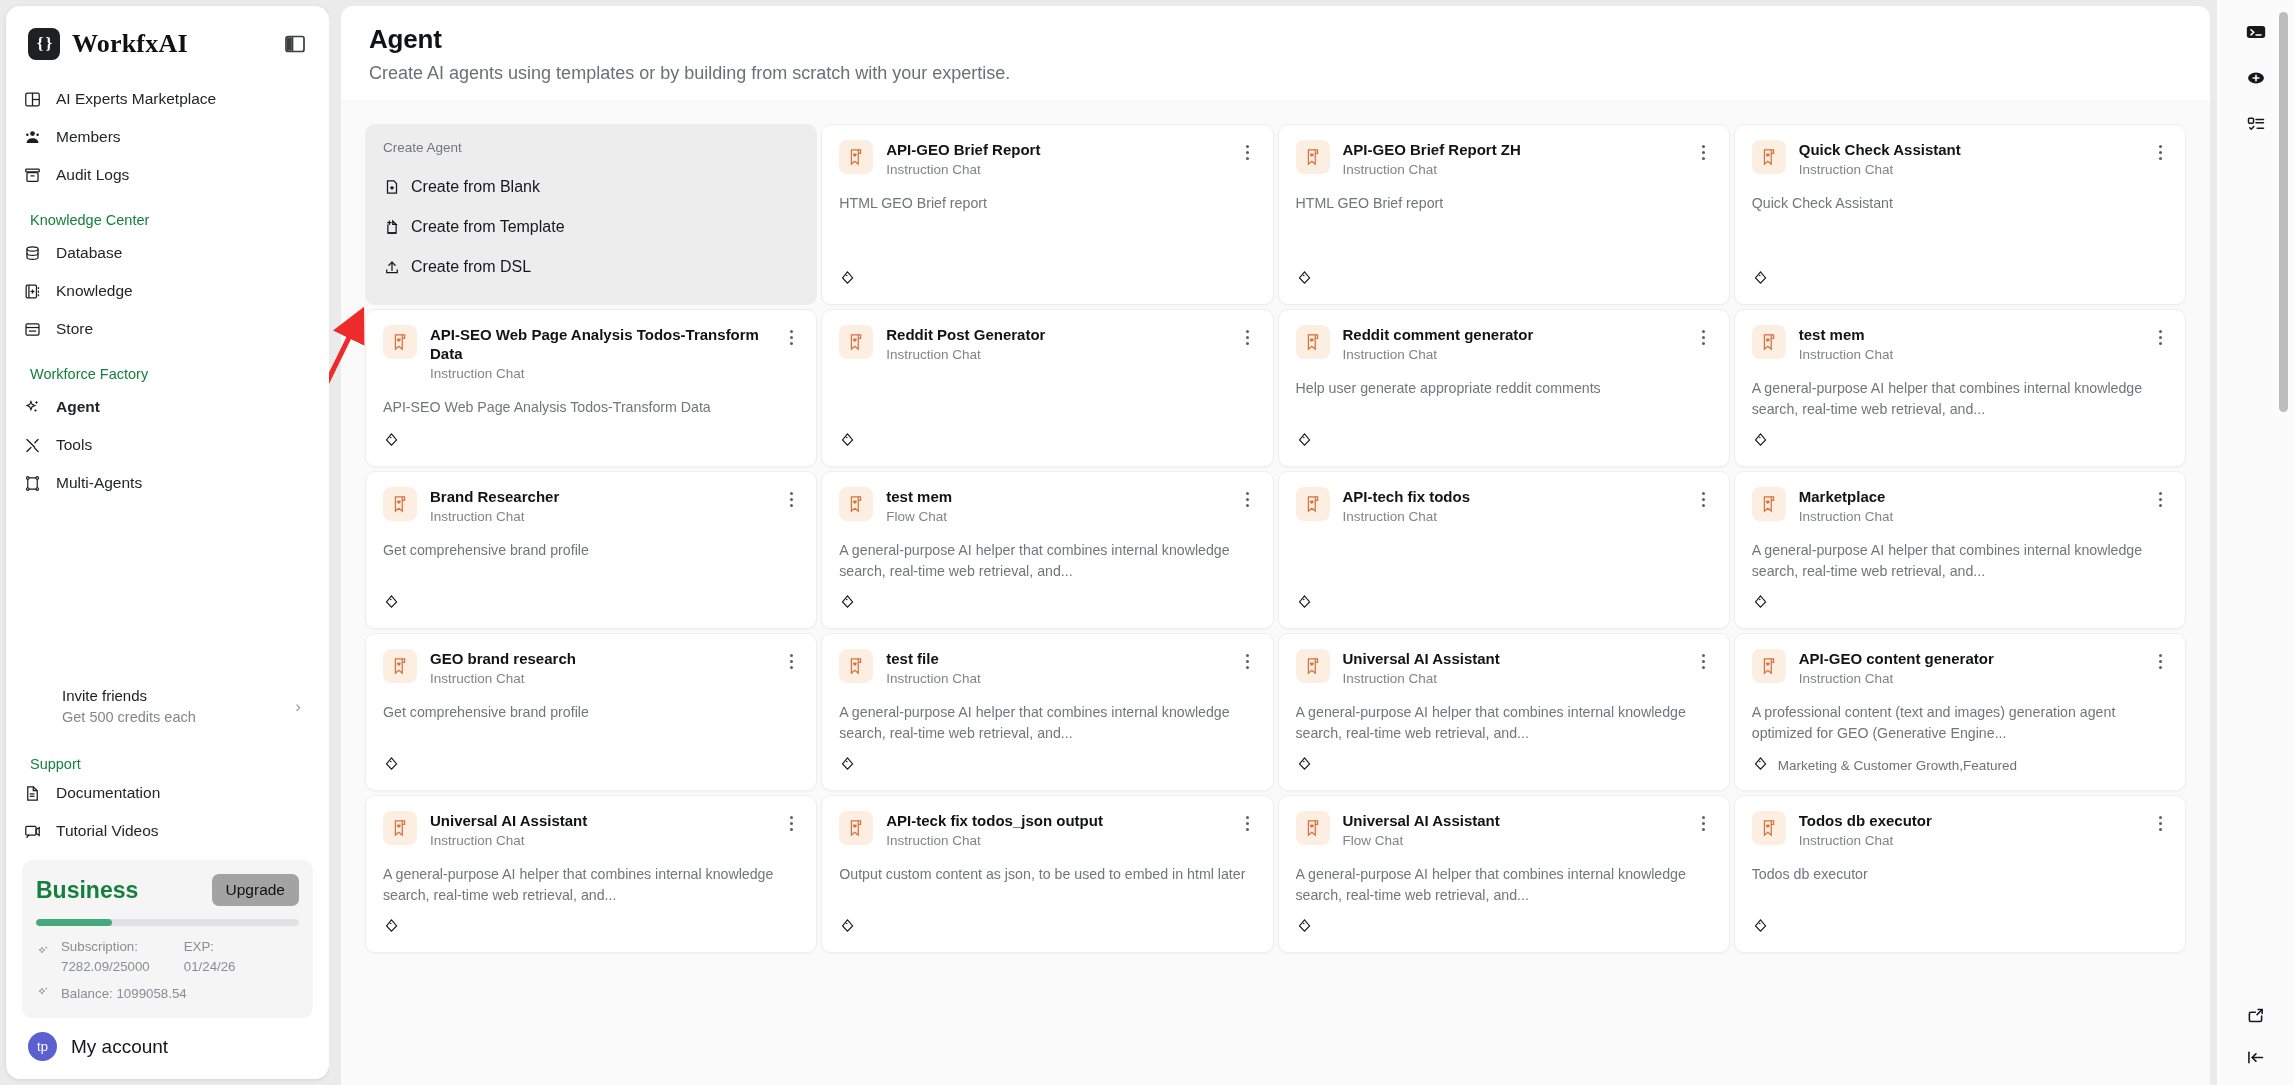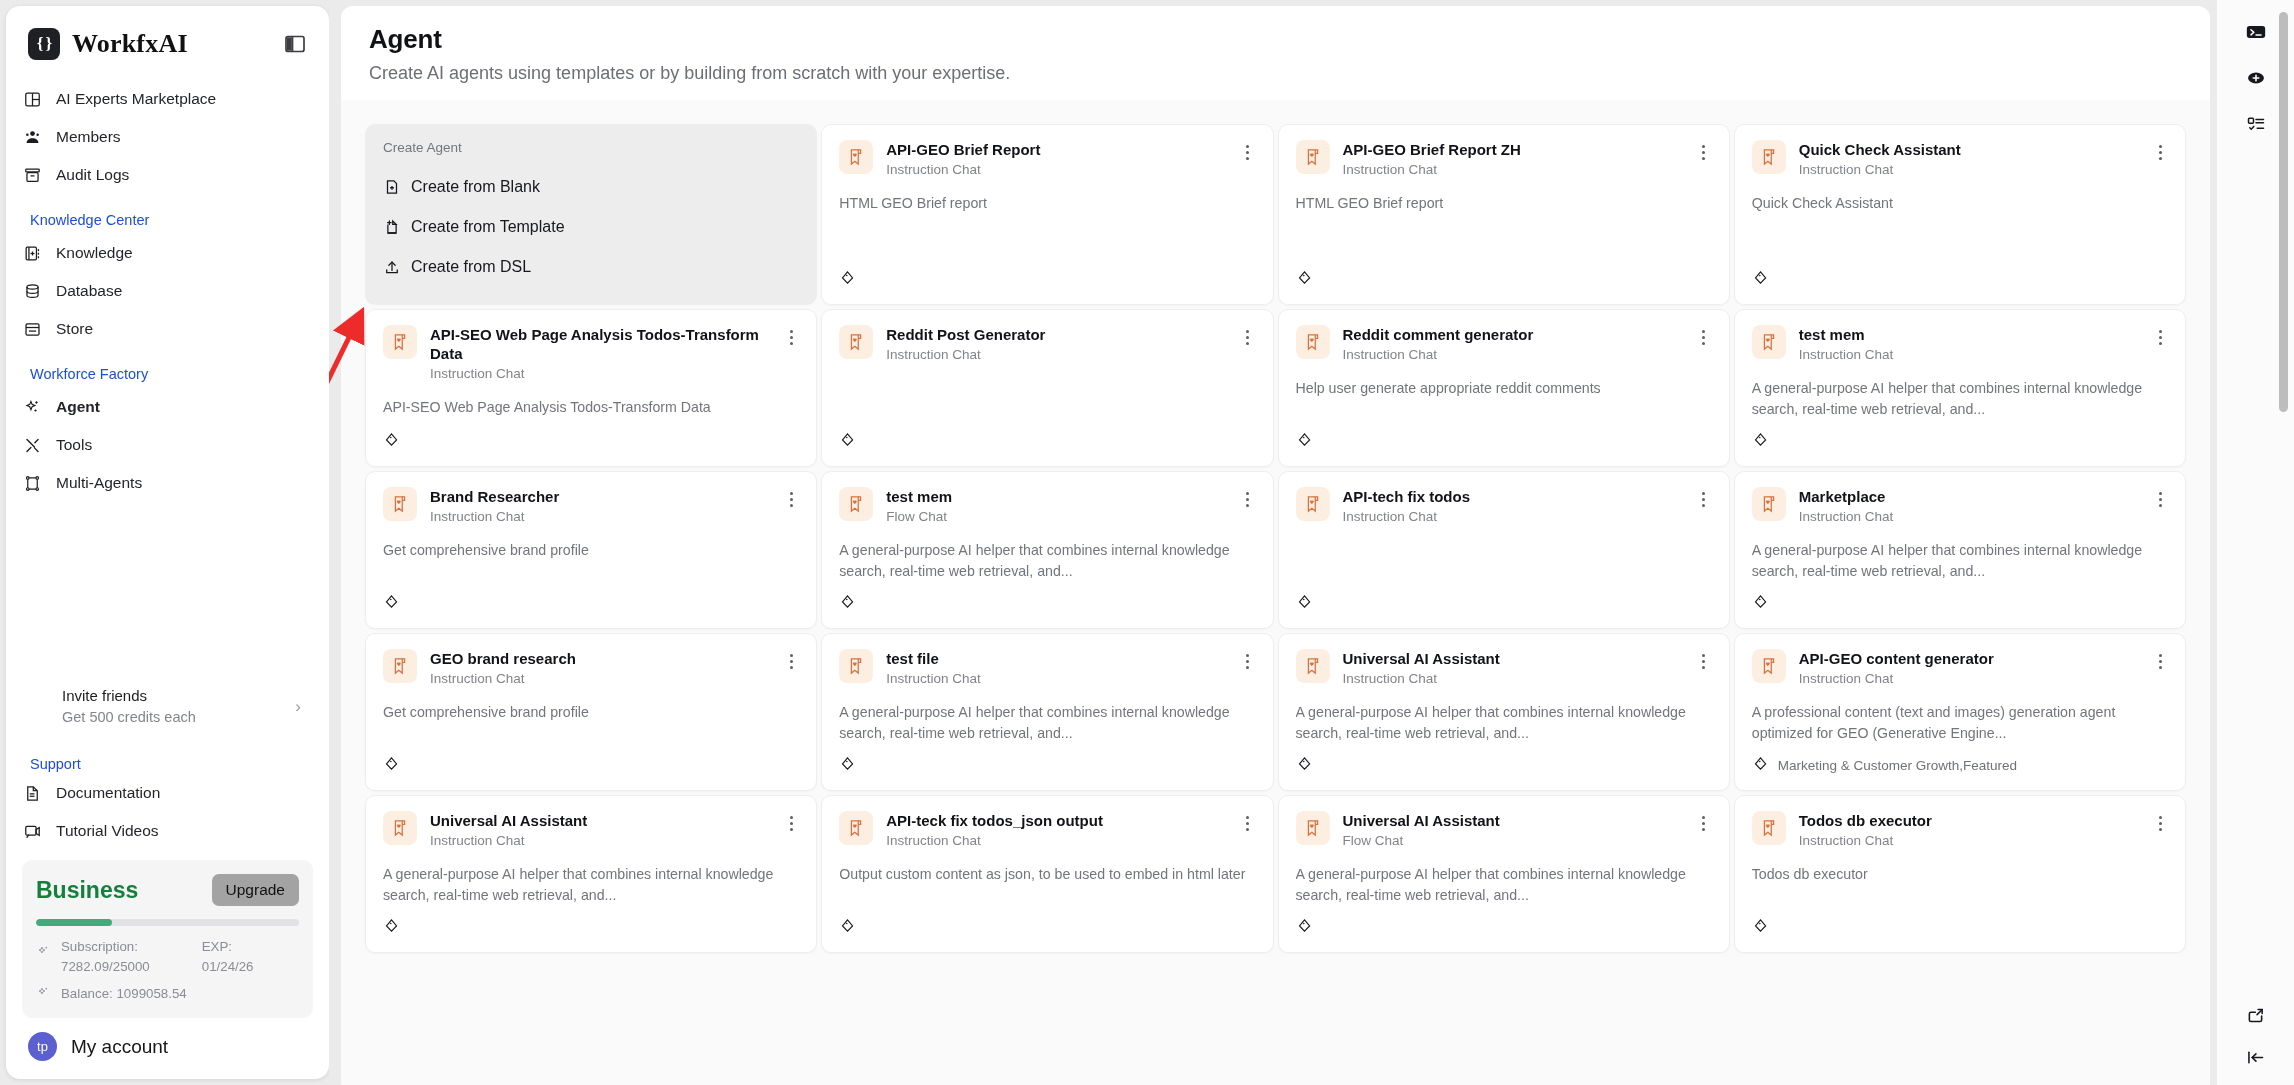--- a/index.html
+++ b/index.html
@@ -46,21 +46,21 @@
   .nav { padding: 14px 14px 0 6px; }
   .nav-item {
     display: flex; align-items: center; gap: 14px;
     height: 38px; padding: 0 10px; border-radius: 8px;
     color: #23252b; font-size: 15.5px; cursor: pointer;
   }
   .nav-item.active { font-weight: 700; }
   .nav-ico { width: 20px; height: 20px; flex: 0 0 20px; display: flex; align-items: center; justify-content: center; }
   .nav-ico svg { display: block; }
   .section-label {
-    font-size: 14.5px; color: #1d4ed8;
+    font-size: 14.5px; color: #15803d;
     padding: 18px 24px 6px 24px;
   }
 
   .spacer { flex: 1 1 auto; min-height: 6px; }
 
   .invite {
     display: flex; align-items: center;
     margin: 0 14px; padding: 10px 10px;
     border-radius: 10px; cursor: pointer;
   }
@@ -78,21 +78,21 @@
   .plan-name { font-size: 23px; font-weight: 700; color: #15803d; }
   .plan-upgrade {
     background: #a3a3a3; border: none; border-radius: 7px;
     padding: 7px 14px; font-size: 15.5px; color: #111; cursor: pointer;
     font-family: "Liberation Sans", sans-serif;
   }
   .plan-bar { height: 7px; border-radius: 4px; background: #e2e2e4; margin: 13px 0 11px 0; overflow: hidden; }
   .plan-bar-fill { height: 100%; border-radius: 4px; background: #46a97e; }
   .plan-line { display: flex; align-items: flex-start; gap: 9px; color: #8b8d94; font-size: 13.3px; line-height: 1.5; }
   .plan-line + .plan-line { margin-top: 7px; }
-  .plan-sub-grid { display: flex; gap: 52px; }
+  .plan-sub-grid { display: flex; gap: 34px; }
   .plan-ico { width: 16px; height: 16px; flex: 0 0 16px; margin-top: 7px; }
 
   .account {
     display: flex; align-items: center; gap: 14px;
     padding: 14px 22px 18px 22px; cursor: pointer;
   }
   .avatar {
     width: 29px; height: 29px; border-radius: 50%;
     background: #5b5fd0; color: #fff; font-size: 13px;
     display: flex; align-items: center; justify-content: center;
@@ -256,43 +256,43 @@
               <rect x="5" y="8.5" width="14" height="11" rx="1.6"></rect>
               <line x1="9.5" y1="12.5" x2="14.5" y2="12.5"></line>
           </svg>
         </span>
         <span>Audit Logs</span>
       </div>
     </nav>
 
     <div class="section-label">Knowledge Center</div>
     <nav class="nav" style="padding-top:0">
+      <div class="nav-item">
+        <span class="nav-ico">
+          <svg viewBox="0 0 24 24" width="19" height="19" fill="none" stroke="#1c1d21" stroke-width="1.6">
+            <ellipse cx="12" cy="6.4" rx="7" ry="2.7"></ellipse>
+              <path d="M5 6.4v5.2c0 1.5 3.1 2.7 7 2.7s7-1.2 7-2.7V6.4"></path>
+              <path d="M5 11.6v5.2c0 1.5 3.1 2.7 7 2.7s7-1.2 7-2.7v-5.2"></path>
+          </svg>
+        </span>
+        <span>Database</span>
+      </div>
       <div class="nav-item">
         <span class="nav-ico">
           <svg viewBox="0 0 24 24" width="19" height="19" fill="none" stroke="#1c1d21" stroke-width="1.6">
             <rect x="4" y="4" width="13" height="16" rx="1.6"></rect>
               <line x1="7.5" y1="4" x2="7.5" y2="20"></line>
             <line x1="12" y1="9.5" x2="12" y2="14.5"></line>
               <line x1="9.5" y1="12" x2="14.5" y2="12"></line>
             <line x1="19.5" y1="6.5" x2="19.5" y2="9"></line>
               <line x1="19.5" y1="11" x2="19.5" y2="13.5"></line>
               <line x1="19.5" y1="15.5" x2="19.5" y2="18"></line>
           </svg>
         </span>
         <span>Knowledge</span>
-      </div>
-      <div class="nav-item">
-        <span class="nav-ico">
-          <svg viewBox="0 0 24 24" width="19" height="19" fill="none" stroke="#1c1d21" stroke-width="1.6">
-            <ellipse cx="12" cy="6.4" rx="7" ry="2.7"></ellipse>
-              <path d="M5 6.4v5.2c0 1.5 3.1 2.7 7 2.7s7-1.2 7-2.7V6.4"></path>
-              <path d="M5 11.6v5.2c0 1.5 3.1 2.7 7 2.7s7-1.2 7-2.7v-5.2"></path>
-          </svg>
-        </span>
-        <span>Database</span>
       </div>
       <div class="nav-item">
         <span class="nav-ico">
           <svg viewBox="0 0 24 24" width="19" height="19" fill="none" stroke="#1c1d21" stroke-width="1.6">
             <rect x="3.8" y="5" width="16.4" height="14" rx="1.6"></rect>
               <line x1="3.8" y1="9.5" x2="20.2" y2="9.5"></line>
               <line x1="7.5" y1="14" x2="16.5" y2="14"></line>
           </svg>
         </span>
         <span>Store</span>

